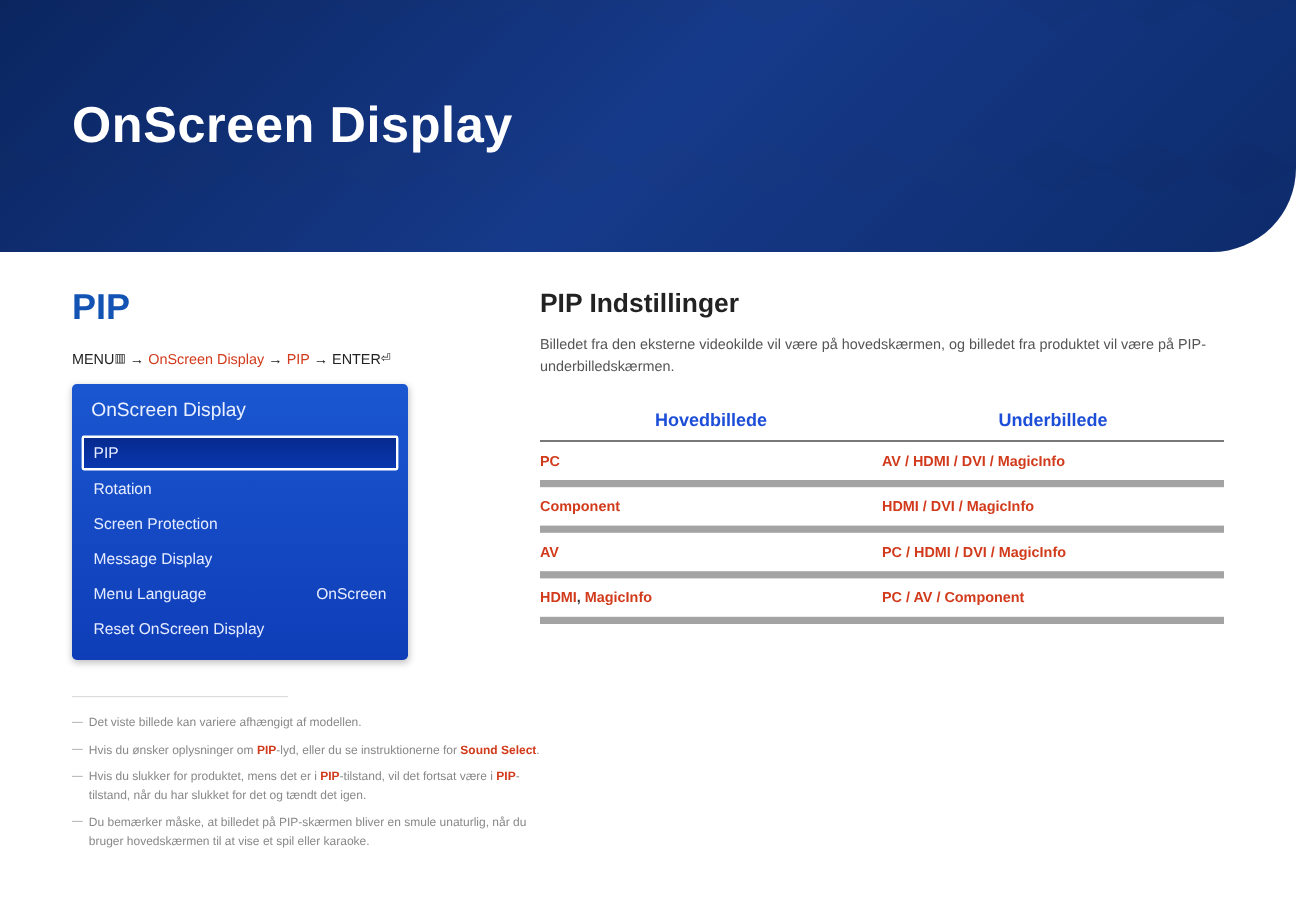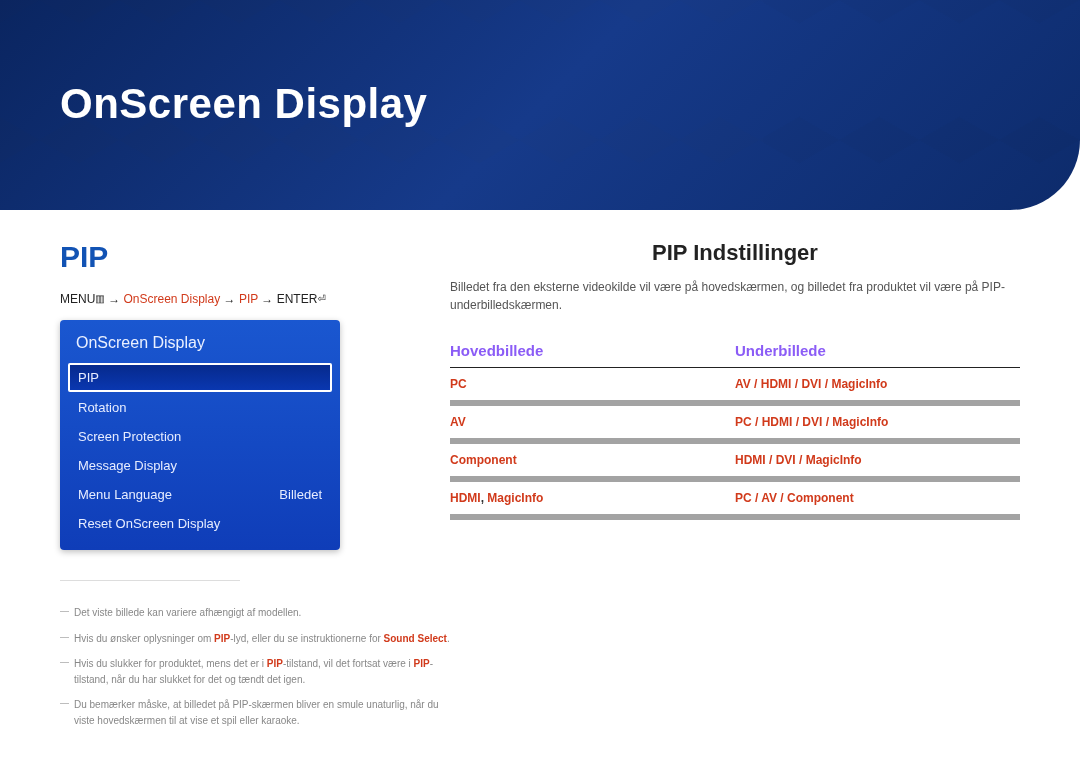--- a/index.html
+++ b/index.html
@@ -104,50 +104,48 @@
     font-size: 10px;
     color: #888;
     line-height: 1.55;
     width: 400px;
   }
   .notes-list li {
     list-style: none;
     position: relative;
     padding-left: 14px;
     margin-bottom: 7px;
-    margin-top: 10px;
   }
   .notes-list li::before {
     content: "―";
     position: absolute;
     left: 0;
     top: 0;
     font-size: 9px;
     color: #999;
   }
   .notes-list .hl { color: #d13a1b; font-weight: 600; }
   .right h2 {
     font-size: 22px;
     font-weight: 600;
     color: #222;
     margin-bottom: 12px;
-    text-align: center;
   }
   .right .desc {
     font-size: 12px;
     color: #555;
     margin-bottom: 22px;
     line-height: 1.5;
   }
   .tbl { width: 100%; border-collapse: collapse; }
   .tbl th {
-    text-align: left;
+    text-align: center;
     font-size: 15px;
     font-weight: 600;
-    color: #8b5cf6;
+    color: #1d4ed8;
     padding: 6px 0 8px;
     border-bottom: 1.5px solid #222;
     width: 50%;
   }
   .tbl td {
     font-size: 12px;
     color: #d13a1b;
     font-weight: 600;
     padding: 9px 0;
     border-bottom: 6px solid #a3a3a3;
@@ -188,41 +186,41 @@
       <div class="osd-item">
         <span>Screen Protection</span>
         <span></span>
       </div>
       <div class="osd-item">
         <span>Message Display</span>
         <span></span>
       </div>
       <div class="osd-item">
         <span>Menu Language</span>
-        <span>Billedet</span>
+        <span>OnScreen</span>
       </div>
       <div class="osd-item">
         <span>Reset OnScreen Display</span>
         <span></span>
       </div>
     </div>
 
     <div class="footnotes"></div>
     <ul class="notes-list">
       <li>
         <span>Det viste billede kan variere afhængigt af modellen.</span>
       </li>
       <li>
         <span>Hvis du ønsker oplysninger om </span><span class="hl">PIP</span><span>-lyd, eller du se instruktionerne for </span><span class="hl">Sound Select</span><span>.</span>
       </li>
       <li>
         <span>Hvis du slukker for produktet, mens det er i </span><span class="hl">PIP</span><span>-tilstand, vil det fortsat være i </span><span class="hl">PIP</span><span>-tilstand, når du har slukket for det og tændt det igen.</span>
       </li>
       <li>
-        <span>Du bemærker måske, at billedet på PIP-skærmen bliver en smule unaturlig, når du viste hovedskærmen til at vise et spil eller karaoke.</span>
+        <span>Du bemærker måske, at billedet på PIP-skærmen bliver en smule unaturlig, når du bruger hovedskærmen til at vise et spil eller karaoke.</span>
       </li>
     </ul>
   </div>
 
   <div class="right">
     <h2>PIP Indstillinger</h2>
     <p class="desc">Billedet fra den eksterne videokilde vil være på hovedskærmen, og billedet fra produktet vil være på PIP-underbilledskærmen.</p>
 
     <table class="tbl">
       <thead>
@@ -230,26 +228,26 @@
           <th>Hovedbillede</th>
           <th>Underbillede</th>
         </tr>
       </thead>
       <tbody>
         <tr>
           <td>PC</td>
           <td>AV / HDMI / DVI / MagicInfo</td>
         </tr>
         <tr>
+          <td>Component</td>
+          <td>HDMI / DVI / MagicInfo</td>
+        </tr>
+        <tr>
           <td>AV</td>
           <td>PC / HDMI / DVI / MagicInfo</td>
-        </tr>
-        <tr>
-          <td>Component</td>
-          <td>HDMI / DVI / MagicInfo</td>
         </tr>
         <tr>
           <td>
             <span>HDMI</span><span class="comma">, </span><span>MagicInfo</span>
           </td>
           <td>PC / AV / Component</td>
         </tr>
       </tbody>
     </table>
   </div>

